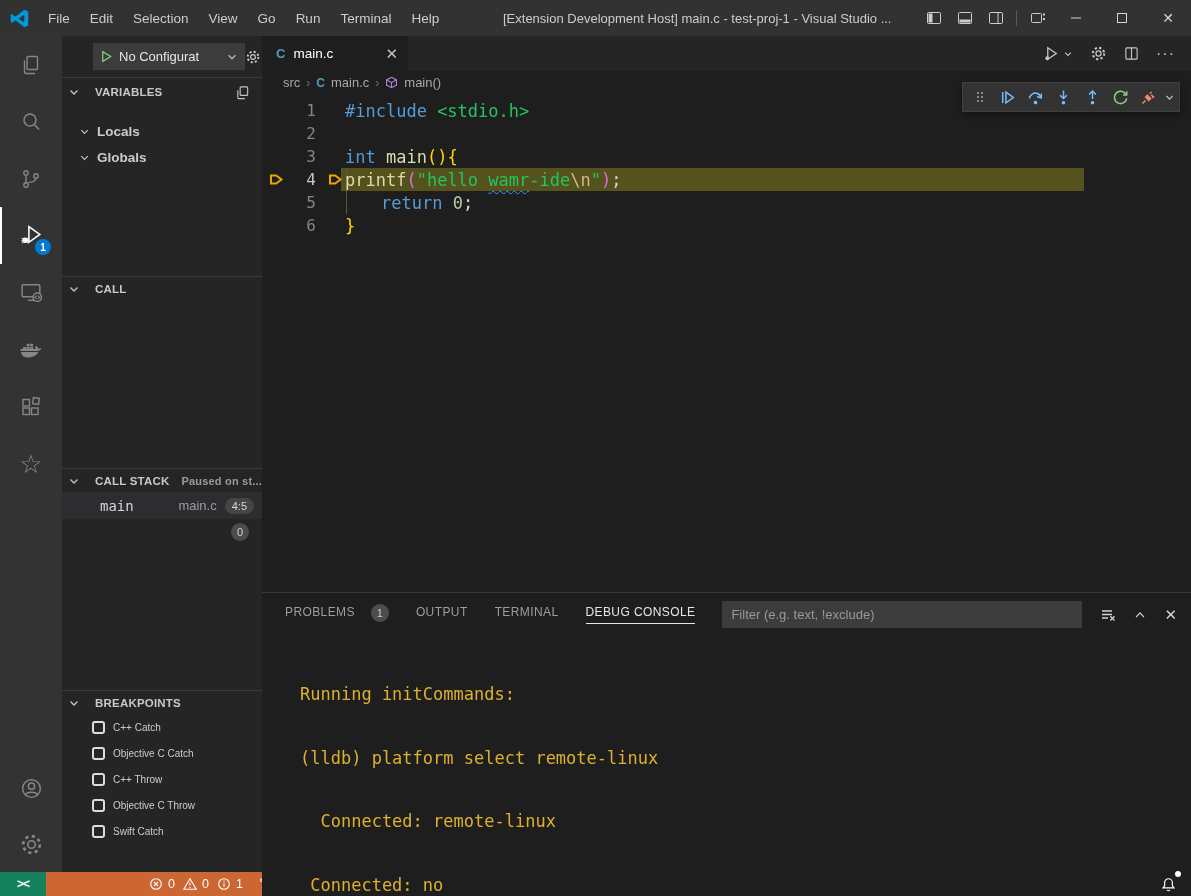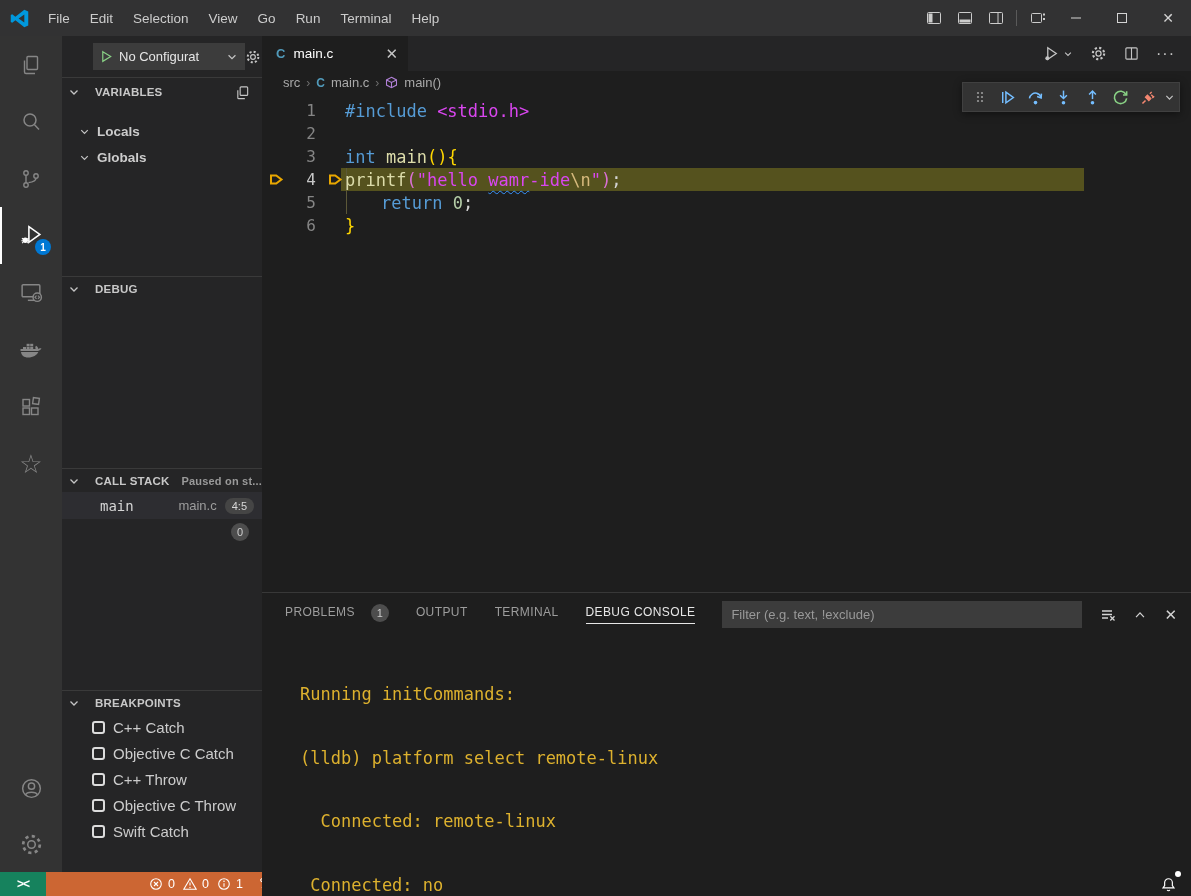--- a/index.html
+++ b/index.html
@@ -45,21 +45,21 @@
   .hdr-action { margin-left:auto; margin-right:12px; color:#c5c5c5; }
   .tree-row { height:26px; display:flex; align-items:center; padding-left:16px; font-weight:700; color:#cccccc; }
   .tree-row .label { margin-left:6px; }
   .tree-row.selected { background:#04395e; outline:1px solid #007fd4; outline-offset:-1px; }
   .cs-row { height:27px; display:flex; align-items:center; background:#2d2d31; padding:0 8px 0 38px; }
   .cs-name { font-family:"DejaVu Sans Mono", monospace; font-size:14px; color:#d4d4d4; }
   .cs-file { margin-left:auto; color:#9d9d9d; font-size:13px; margin-right:8px; }
   .cs-badge { background:#454545; color:#d7d7d7; font-size:11px; border-radius:9px; padding:2px 7px; }
   .cs-thread { height:26px; position:relative; }
   .cs-zero { position:absolute; right:13px; top:4px; width:18px; height:18px; border-radius:50%; background:#4d4d4d; color:#cfcfcf; font-size:11px; display:flex; align-items:center; justify-content:center; }
-  .bp-row { height:26px; display:flex; align-items:center; padding-left:30px; color:#cccccc; font-size:15px; }
+  .bp-row { height:26px; display:flex; align-items:center; padding-left:30px; color:#cccccc; font-size:10px; }
   .bp-check { width:13px; height:13px; border:2px solid #dcdcdc; border-radius:3px; margin-right:8px; background:transparent; flex:0 0 13px; }
 
   
   .editorcol { flex:1 1 auto; display:flex; flex-direction:column; position:relative; min-width:0; }
   .tabbar { flex:0 0 35px; background:#252526; display:flex; align-items:stretch; }
   .tab { width:146px; background:#1e1e1e; display:flex; align-items:center; padding:0 10px 0 14px; color:#ffffff; font-size:13.5px; gap:8px; }
   .ficon { color:#519aba; font-weight:700; font-size:13px; }
   .tab-close { margin-left:auto; color:#c5c5c5; font-size:15px; }
   .tab-actions { margin-left:auto; display:flex; align-items:center; gap:17px; padding-right:16px; color:#c5c5c5; }
   .action-pair { display:flex; align-items:center; gap:3px; }
@@ -70,21 +70,21 @@
 
   .codearea { flex:0 0 498px; position:relative; background:#1e1e1e; font-family:"DejaVu Sans Mono", monospace; font-size:17px; }
   .lines { position:absolute; top:5px; left:0; right:0; }
   .codeline { height:23px; display:flex; align-items:center; position:relative; white-space:pre; }
   .glyph { flex:0 0 28px; display:flex; justify-content:center; align-items:center; z-index:3; }
   .lnum { flex:0 0 26px; text-align:right; color:#858585; font-size:16px; z-index:3; }
   .ltext { padding-left:29px; display:flex; align-items:center; position:relative; z-index:3; }
   .codeline.current::before { content:''; position:absolute; left:79px; width:743px; top:0; bottom:0; background:#55521e; z-index:1; }
   .codeline.current .lnum { color:#c6c6c6; }
   .indent-guide { position:absolute; left:84px; top:69px; height:46px; width:1px; background:#5c5838; z-index:2; }
-  .t-kw{color:#569cd6} .t-fn{color:#dcdcaa} .t-str{color:#d946ef} .t-esc{color:#d7ba7d}
+  .t-kw{color:#569cd6} .t-fn{color:#dcdcaa} .t-str{color:#22c55e} .t-esc{color:#d7ba7d}
   .t-b1{color:#ffd700} .t-b2{color:#da70d6} .t-n{color:#b5cea8} .t-p{color:#d4d4d4}
   .squig { text-decoration:underline wavy #3794ff 1px; text-underline-offset:4px; }
   .inline-arrow { margin:0 2px 0 6px; display:flex; align-items:center; }
 
   .dbgbar { position:absolute; top:46px; right:11px; width:218px; height:30px; background:#333333; border:1px solid #404040; box-shadow:0 2px 8px rgba(0,0,0,.45); display:flex; align-items:center; padding:0 3px; gap:1px; z-index:30; }
   .dbtn { width:29px; height:26px; display:flex; align-items:center; justify-content:center; }
   .dbtn.narrow { width:14px; }
 
   
   .panel { flex:0 0 280px; border-top:1px solid #383838; background:#1e1e1e; display:flex; flex-direction:column; position:relative; }
@@ -125,20 +125,21 @@
     <div class="menus">
       <div class="menu-item">File</div>
       <div class="menu-item">Edit</div>
       <div class="menu-item">Selection</div>
       <div class="menu-item">View</div>
       <div class="menu-item">Go</div>
       <div class="menu-item">Run</div>
       <div class="menu-item">Terminal</div>
       <div class="menu-item">Help</div>
     </div>
+    <div class="win-title">[Extension Development Host] main.c - test-proj-1 - Visual Studio ...</div>
     <div class="tb-right">
       <div class="tb-icon">
         <svg width="16" height="16" viewBox="0 0 16 16" fill="none" stroke="#cccccc">
             <rect x="1.5" y="2.5" width="13" height="11" rx="1"></rect>
             <rect x="2.5" y="3.5" width="4" height="9" fill="#cccccc" stroke="none"></rect>
           </svg>
       </div>
       <div class="tb-icon">
         <svg width="16" height="16" viewBox="0 0 16 16" fill="none" stroke="#cccccc">
             <rect x="1.5" y="2.5" width="13" height="11" rx="1"></rect>
@@ -295,21 +296,21 @@
             </svg>
           <span class="label">Globals</span>
         </div>
       </div>
 
       <div class="sec" style="top:240px">
         <div class="section-header bordered">
           <svg width="14" height="14" viewBox="0 0 14 14" fill="none" stroke="#c5c5c5" stroke-width="1.3">
               <path d="M3.5 5.5 l3.5 3.5 3.5-3.5"></path>
             </svg>
-          <span class="sec-title">DEBUG</span>
+          <span class="sec-title">CALL</span>
         </div>
       </div>
 
       <div class="sec" style="top:432px">
         <div class="section-header bordered">
           <svg width="14" height="14" viewBox="0 0 14 14" fill="none" stroke="#c5c5c5" stroke-width="1.3">
               <path d="M3.5 5.5 l3.5 3.5 3.5-3.5"></path>
             </svg>
           <span class="sec-title">CALL STACK</span>
           <span class="sec-status">Paused on st...</span>

